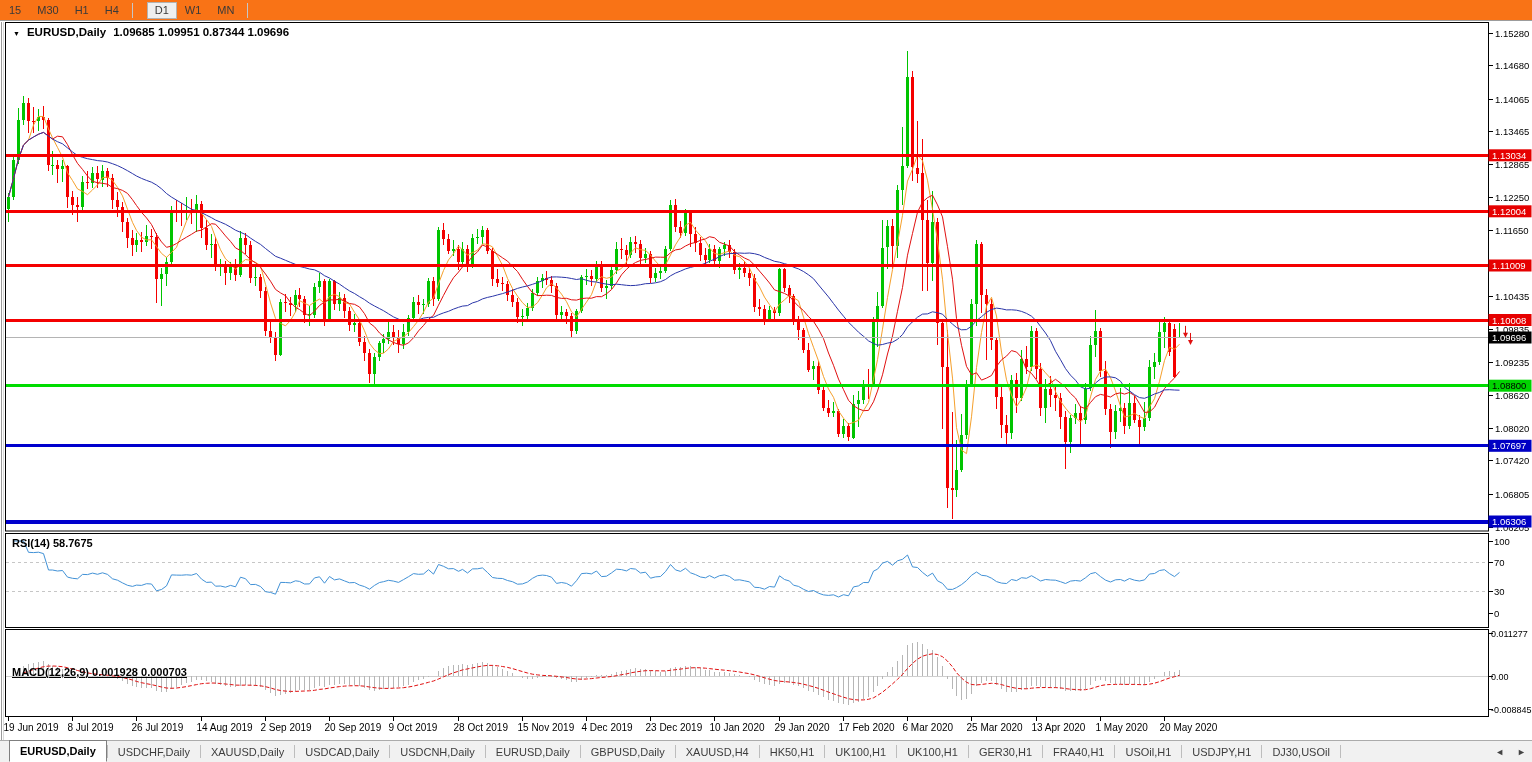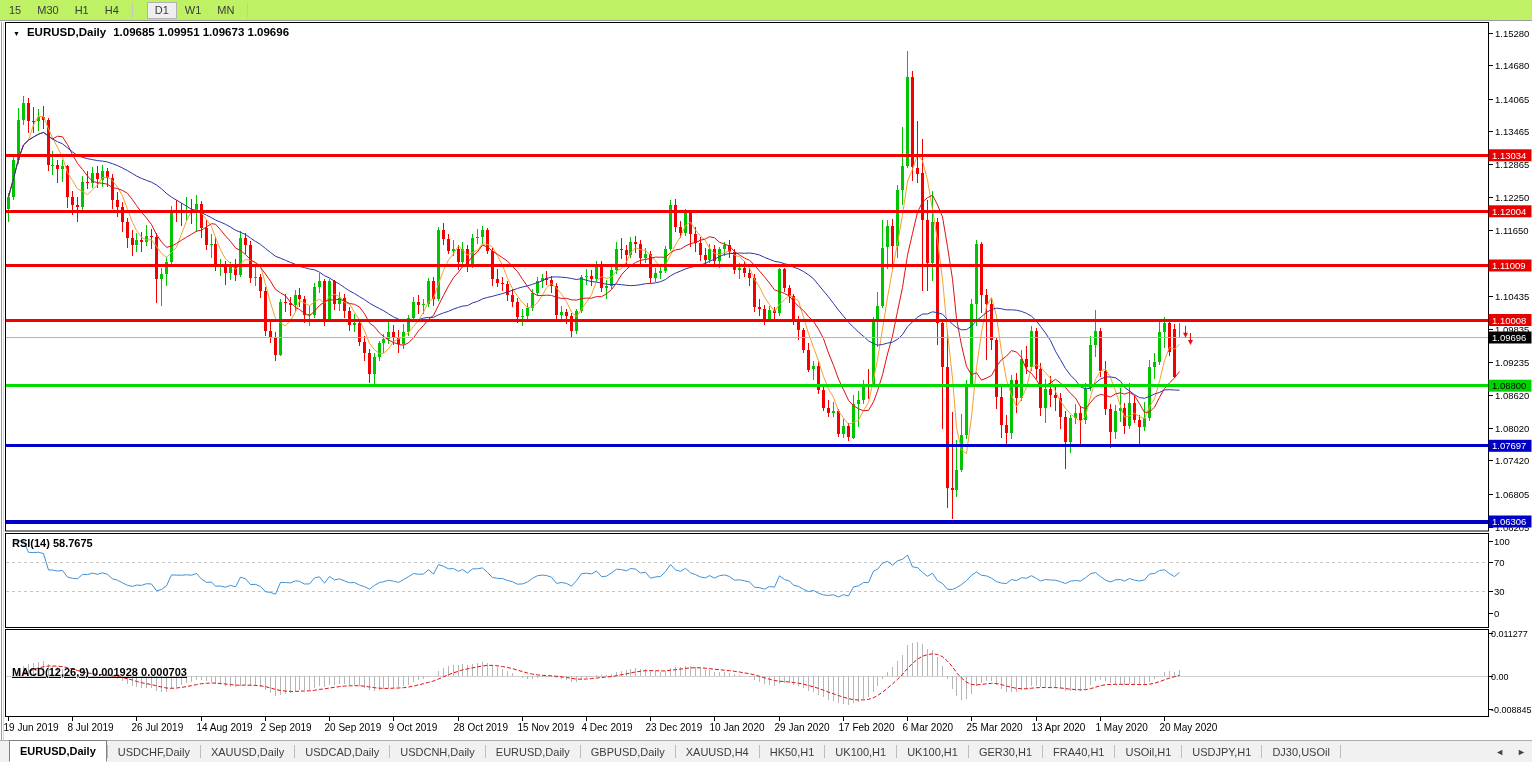--- a/index.html
+++ b/index.html
@@ -6,21 +6,21 @@
   body{
     width:1532px;height:762px;overflow:hidden;background:#ffffff;
     font-family:"Liberation Sans",sans-serif;position:relative;
     -webkit-font-smoothing:none;
   }
   #app{position:absolute;inset:0;}
   svg text{font-family:"Liberation Sans",sans-serif;}
   
   #toolbar{
     position:absolute;top:0;left:0;right:0;height:20px;
-    display:flex;align-items:center;background:#bef264;
+    display:flex;align-items:center;background:#f97316;
     border-bottom:1px solid #9c9c9c;font-size:11px;color:#3a3a3a;
     padding-left:1px;z-index:5;
   }
   .tfbtn{padding:1px 8px;cursor:pointer;line-height:15px;}
   .tfbtn.active{background:#efefef;border:1px solid #b2b2b2;padding:0 7px;margin-left:9px;}
   .tfsep{width:1px;height:15px;background:#c6c6c6;margin:0 5px;}
   
   #chart-title{
     position:absolute;top:26px;left:13px;z-index:4;
     font-size:11.5px;font-weight:bold;color:#000;
@@ -948,21 +948,21 @@
         <line x1="1100.5" y1="717" x2="1100.5" y2="721" stroke="#000" shape-rendering="crispEdges"></line>
         <text x="1095.5" y="731" font-size="10" fill="#000">1 May 2020</text>
         <line x1="1164.5" y1="717" x2="1164.5" y2="721" stroke="#000" shape-rendering="crispEdges"></line>
         <text x="1159.5" y="731" font-size="10" fill="#000">20 May 2020</text>
       </g>
     </svg>
 
   <div id="chart-title">
     <span class="dd">▼</span>
     <span>EURUSD,Daily</span>
-    <span>1.09685 1.09951 1.09673 1.09696</span>
+    <span>1.09685 1.09951 0.87344 1.09696</span>
   </div>
 
   <div id="rsi-label" class="indic-label">RSI(14) 58.7675</div>
   <div id="macd-label" class="indic-label">MACD(12,26,9) 0.001928 0.000703</div>
 
   <div id="tabbar">
       <span class="tab active">EURUSD,Daily</span>
       <span class="tabsep"></span>
       <span class="tab">USDCHF,Daily</span>
       <span class="tabsep"></span>

